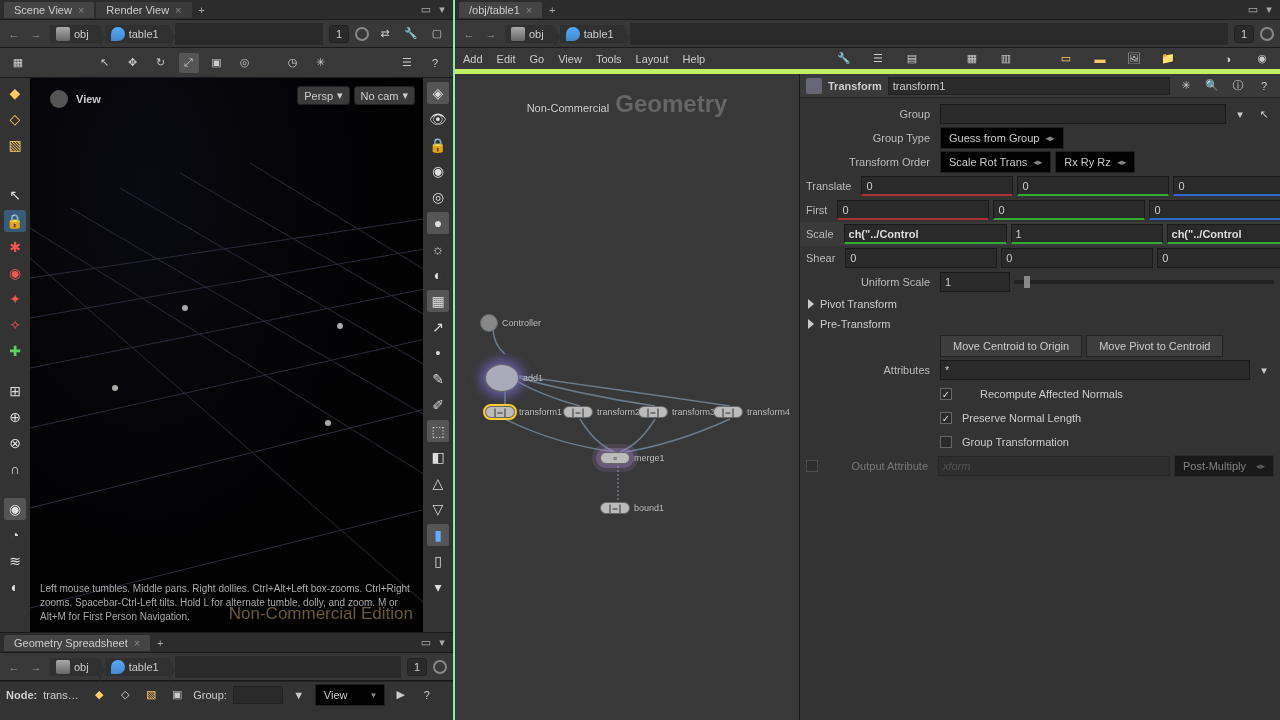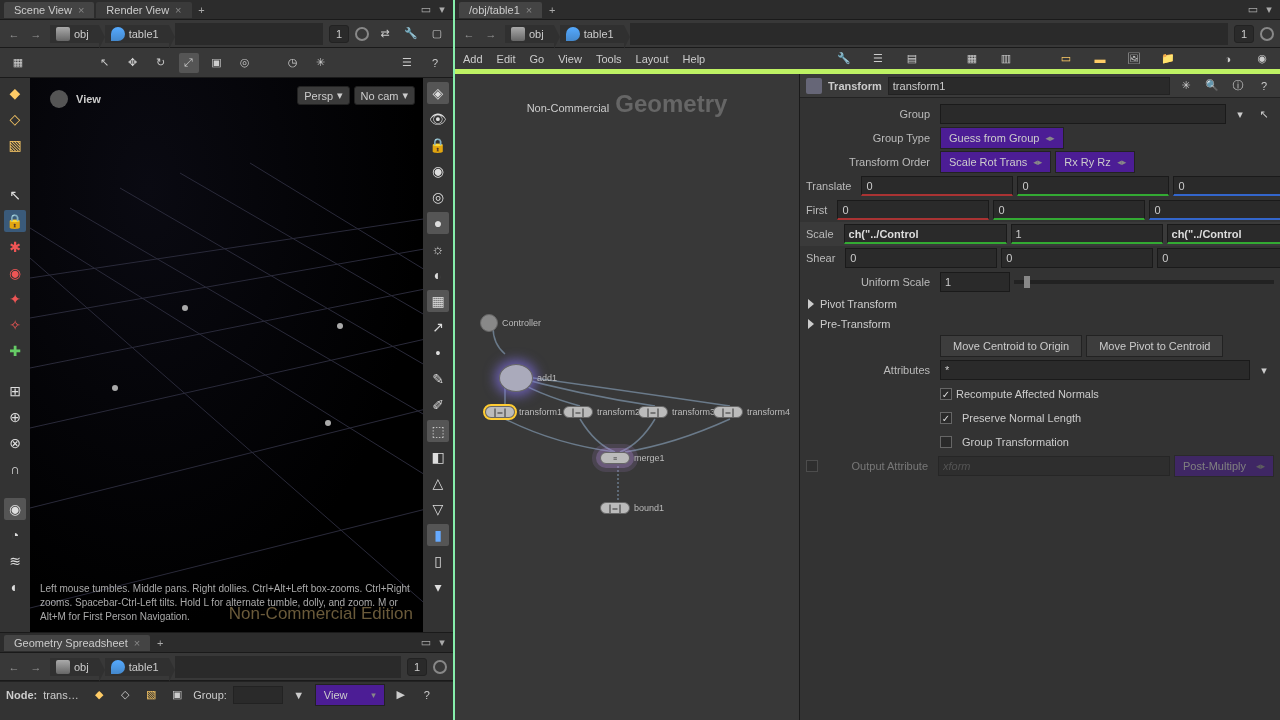--- a/index.html
+++ b/index.html
@@ -79,21 +79,21 @@
 .param-head input { flex: 1; background: #2a2a2a; border: 1px solid #222; color: #ccc; padding: 2px 4px; }
 
 .param-body { flex: 1; overflow: auto; padding: 4px 0; }
 .prow { display: flex; align-items: center; height: 24px; padding: 0 6px; gap: 4px; }
 .plabel { width: 130px; text-align: right; padding-right: 6px; color: #bbb; }
 .pinput { flex: 1; background: #2a2a2a; border: 1px solid #1a1a1a; color: #ccc; padding: 3px 4px; height: 20px; font-size: 11px; }
 .pinput.expr { color: #ddd; font-weight: bold; }
 .pinput.rx { border-bottom: 2px solid #a33; }
 .pinput.gx { border-bottom: 2px solid #3a3; }
 .pinput.bx { border-bottom: 2px solid #36c; }
-.pdrop { background: #4c1d95; border: 1px solid #222; padding: 3px 8px; height: 22px; display: flex; align-items: center; gap: 6px; min-width: 110px; justify-content: space-between; }
+.pdrop { background: #000000; border: 1px solid #222; padding: 3px 8px; height: 22px; display: flex; align-items: center; gap: 6px; min-width: 110px; justify-content: space-between; }
 .pdrop .arr { color: #888; font-size: 9px; }
 .disclosure { display: flex; align-items: center; gap: 6px; padding: 4px 8px; cursor: pointer; }
 .tri { display: inline-block; width: 0; height: 0; border-top: 5px solid transparent; border-bottom: 5px solid transparent; border-left: 6px solid #ccc; }
 .btn { background: #3d3d3d; border: 1px solid #222; padding: 4px 12px; cursor: pointer; }
 .chk { width: 12px; height: 12px; border: 1px solid #666; display: inline-flex; align-items: center; justify-content: center; background: #2a2a2a; }
 .chk.on::after { content: '✓'; font-size: 10px; color: #ddd; }
 .slider { flex: 1; height: 4px; background: #222; position: relative; }
 .slider .thumb { position: absolute; left: 10px; top: -4px; width: 6px; height: 12px; background: #888; }
 </style>
 </head>
@@ -358,21 +358,21 @@
           <path d="M 125 345 Q 140 370 160 378"></path>
           <path d="M 200 345 Q 185 370 165 378"></path>
           <path d="M 275 345 Q 220 370 170 378"></path>
           <path d="M 163 392 L 163 428" stroke-dasharray="2 2"></path>
         </g>
       </svg>
       <div class="node" style="left:25px;top:240px">
           <div class="node-body ctrl"></div>
           <span class="node-label">Controller</span>
         </div>
-      <div class="node" style="left:44px;top:290px">
+      <div class="node" style="left:30px;top:290px">
           <div class="node-body glow" style="width:34px;height:28px;border-radius:50%"></div>
           <span class="node-label">add1</span>
         </div>
       <div class="node" style="left:30px;top:332px">
           <div class="node-body sel">║═║</div>
           <span class="node-label">transform1</span>
         </div>
       <div class="node" style="left:108px;top:332px">
           <div class="node-body">║═║</div>
           <span class="node-label">transform2</span>
@@ -475,21 +475,21 @@
           <button class="btn">Move Pivot to Centroid</button>
         </div>
         <div class="prow">
           <div class="plabel">Attributes</div>
           <input class="pinput" value="*" style="">
           <span class="tool-btn">▾</span>
         </div>
         <div class="prow">
             <div class="plabel"></div>
             <span class="chk on"></span>
-            <span style="margin-left:0">Recompute Affected Normals</span>
+            <span style="margin-left:24px">Recompute Affected Normals</span>
           </div>
         <div class="prow">
             <div class="plabel"></div>
             <span class="chk on"></span>
             <span style="margin-left:6px">Preserve Normal Length</span>
           </div>
         <div class="prow">
             <div class="plabel"></div>
             <span class="chk"></span>
             <span style="margin-left:6px">Group Transformation</span>

